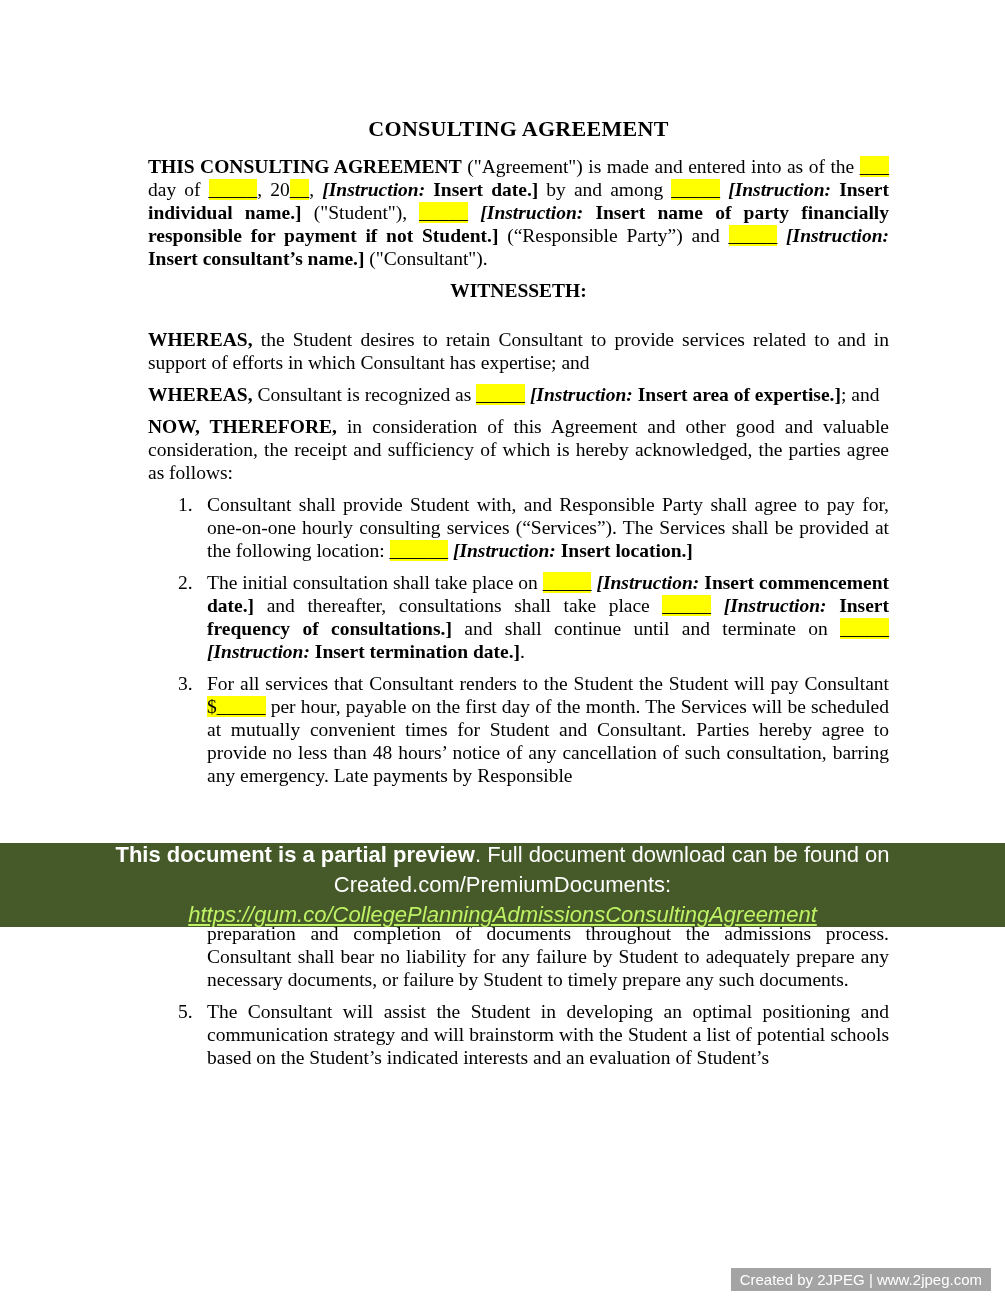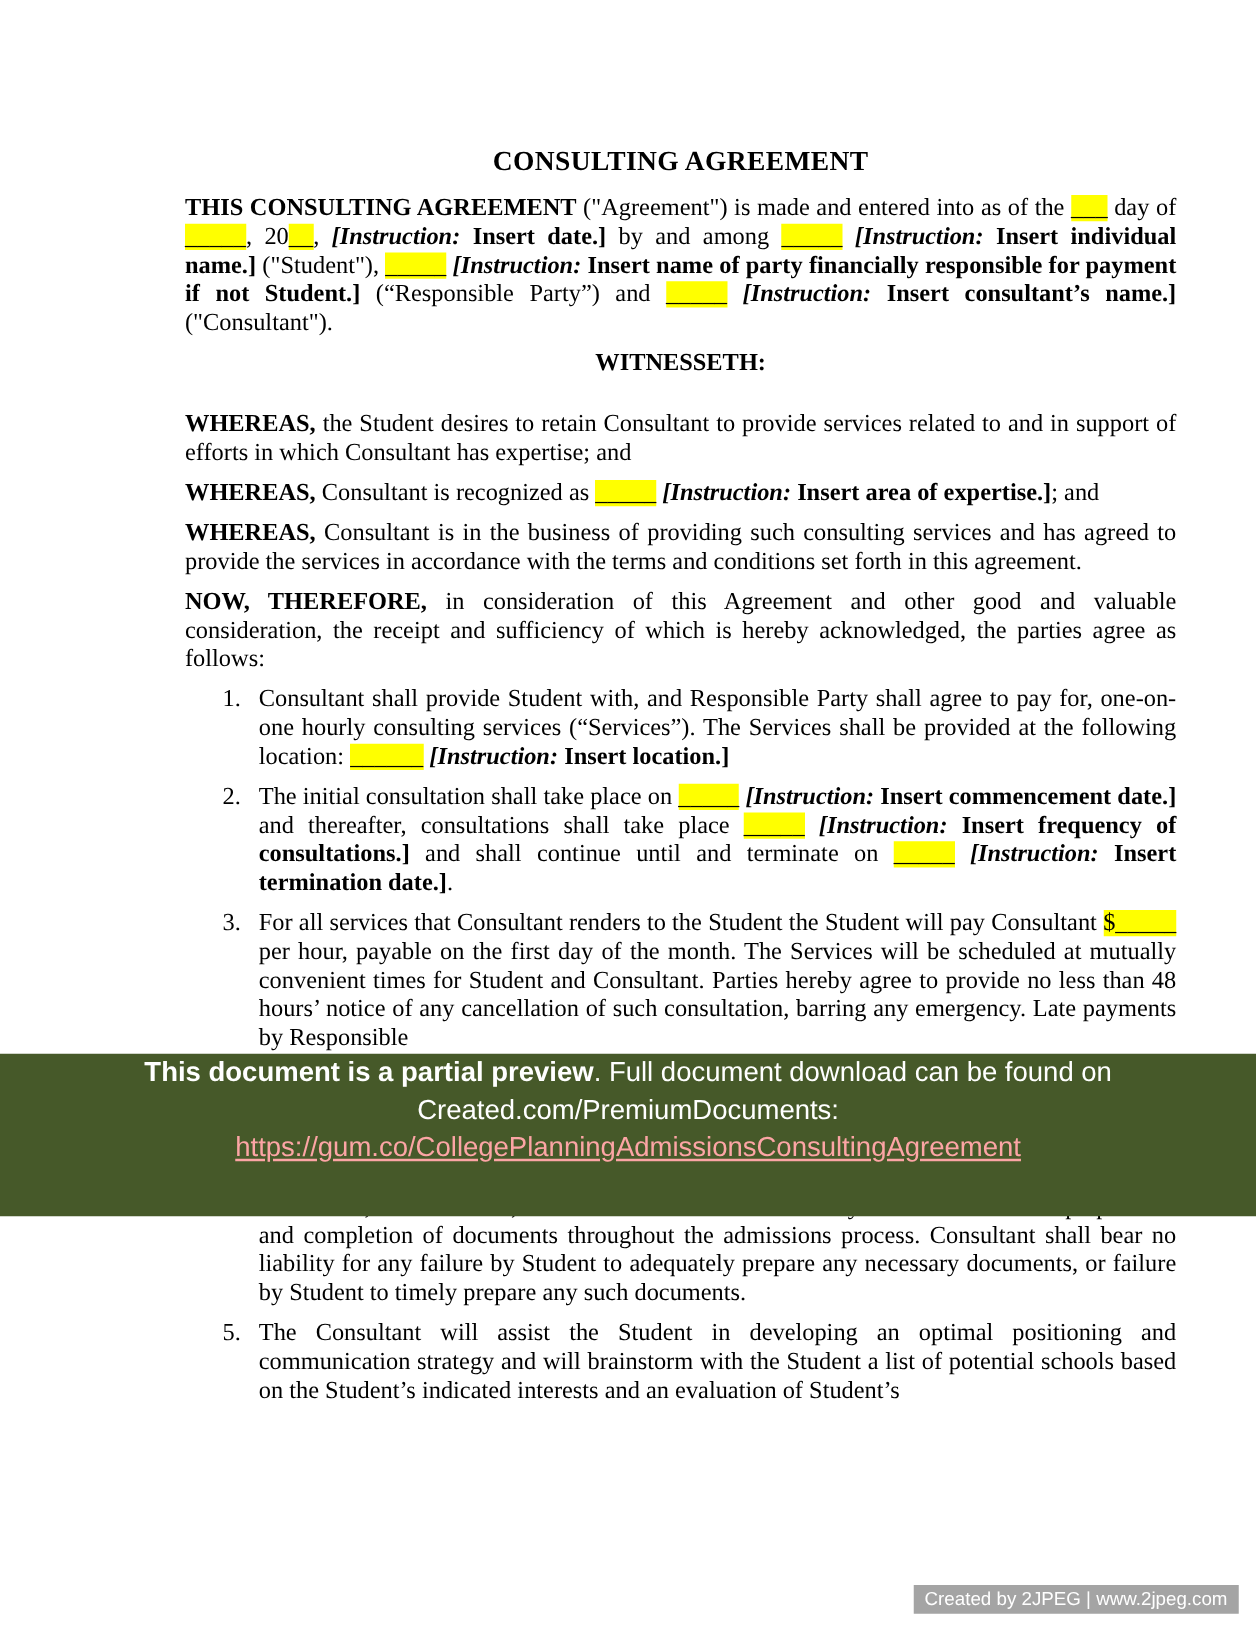--- a/index.html
+++ b/index.html
@@ -1,57 +1,56 @@
 <!DOCTYPE html>
 <html style="--hl-color: #ffff00; --banner-bg: #465929; --wm-bg: rgba(148,148,148,0.85);"><head>
 <meta charset="utf-8">
 <style>
   html,body{margin:0;padding:0;}
   body{
     width:1005px;height:1301px;position:relative;background:#ffffff;
     font-family:"Liberation Serif",serif;color:#000;overflow:hidden;
   }
-  .page{position:absolute;inset:0;padding:116px 64px 0 148px;box-sizing:border-box;}
+  .page{position:absolute;inset:0;padding:116px 116px 0 148px;box-sizing:border-box;}
   .title{
     font-size:22px;font-weight:bold;text-align:center;margin:0 0 14px 0;
     line-height:25px;letter-spacing:.3px;
   }
   .para{font-size:19.5px;line-height:23px;text-align:justify;margin:0 0 9px 0;}
   .heading{font-size:19.5px;line-height:23px;text-align:center;font-weight:bold;margin:0 0 26px 0;}
   .list-item{display:flex;font-size:19.5px;line-height:23px;margin:0 0 9px 0;padding-left:30px;}
   .list-item .num{width:29px;flex:none;}
   .list-item .content{flex:1;text-align:justify;}
   .b{font-weight:bold;}
   .i{font-style:italic;font-family:Liberation Serif, serif;}
   .hl{background:var(--hl-color,#ffff00);}
   [data-key="item3"]{margin-bottom:89px;}
   .banner{
-    position:absolute;left:0;top:843px;width:1005px;height:130px;box-sizing:border-box;
+    position:absolute;left:0;top:843px;width:1005px;height:84px;box-sizing:border-box;
     background:var(--banner-bg,#465929);color:#fff;z-index:5;
     font-family:"Liberation Sans",sans-serif;font-size:22px;line-height:30px;text-align:center;
-    display:flex;flex-direction:column;
+    display:flex;flex-direction:column;justify-content:center;
   }
-  .banner a{color:#fca5a5;text-decoration:underline;}
+  .banner a{color:#bef264;text-decoration:underline;font-style:italic;}
   .watermark{
     position:absolute;right:14px;bottom:10px;z-index:6;
     background:var(--wm-bg,rgba(148,148,148,0.85));color:#fff;
     font-family:Liberation Sans, sans-serif;font-size:15px;line-height:17px;padding:3px 9px;
   }
 </style>
 </head>
 <body>
 
 <div class="page">
   <h1 class="title">CONSULTING AGREEMENT</h1>
   <div id="doc-body">
       <div class="para"><span class="b">THIS CONSULTING AGREEMENT</span><span> ("Agreement") is made and entered into as of the </span><span class="hl">___</span><span> day of </span><span class="hl">_____</span><span>, 20</span><span class="hl">__</span><span>, </span><span class="b i">[Instruction:</span><span class="b"> Insert date.]</span><span> by and among </span><span class="hl">_____</span><span> </span><span class="b i">[Instruction:</span><span class="b"> Insert individual name.]</span><span> ("Student"), </span><span class="hl">_____</span><span> </span><span class="b i">[Instruction:</span><span class="b"> Insert name of party financially responsible for payment if not Student.]</span><span> (“Responsible Party”) and </span><span class="hl">_____</span><span> </span><span class="b i">[Instruction:</span><span class="b"> Insert consultant’s name.]</span><span> ("Consultant").</span></div>
       <div class="heading"><span class="b">WITNESSETH:</span></div>
       <div class="para"><span class="b">WHEREAS,</span><span> the Student desires to retain Consultant to provide services related to and in support of efforts in which Consultant has expertise;  and</span></div>
       <div class="para"><span class="b">WHEREAS,</span><span> Consultant is recognized as </span><span class="hl">_____</span><span> </span><span class="b i">[Instruction:</span><span class="b"> Insert area of expertise.]</span><span>; and</span></div>
-      <div class="para"><span class="b">WHEREAS,</span><span> Consultant is in the  business  of  providing  such  consulting services and has agreed to provide the services in accordance with the terms and conditions set forth in this agreement.</span></div>
       <div class="para"><span class="b">NOW, THEREFORE,</span><span> in consideration of this Agreement and other good and valuable consideration, the receipt and sufficiency of which is hereby acknowledged, the parties agree as follows:</span></div>
       <div class="list-item">
         <span class="num">1.</span>
         <div class="content"><span>Consultant shall provide Student with, and Responsible Party shall agree to pay for, one-on-one hourly consulting services (“Services”).  The Services shall be provided at the following location: </span><span class="hl">______</span><span> </span><span class="b i">[Instruction:</span><span class="b"> Insert location.]</span></div>
       </div>
       <div class="list-item">
         <span class="num">2.</span>
         <div class="content"><span>The initial consultation shall take place on </span><span class="hl">_____</span><span> </span><span class="b i">[Instruction:</span><span class="b"> Insert commencement date.]</span><span> and thereafter, consultations shall take place </span><span class="hl">_____</span><span> </span><span class="b i">[Instruction:</span><span class="b"> Insert frequency of consultations.]</span><span> and shall continue until and terminate on </span><span class="hl">_____</span><span> </span><span class="b i">[Instruction:</span><span class="b"> Insert termination date.]</span><span>.</span></div>
       </div>
       <div class="list-item" data-key="item3">

